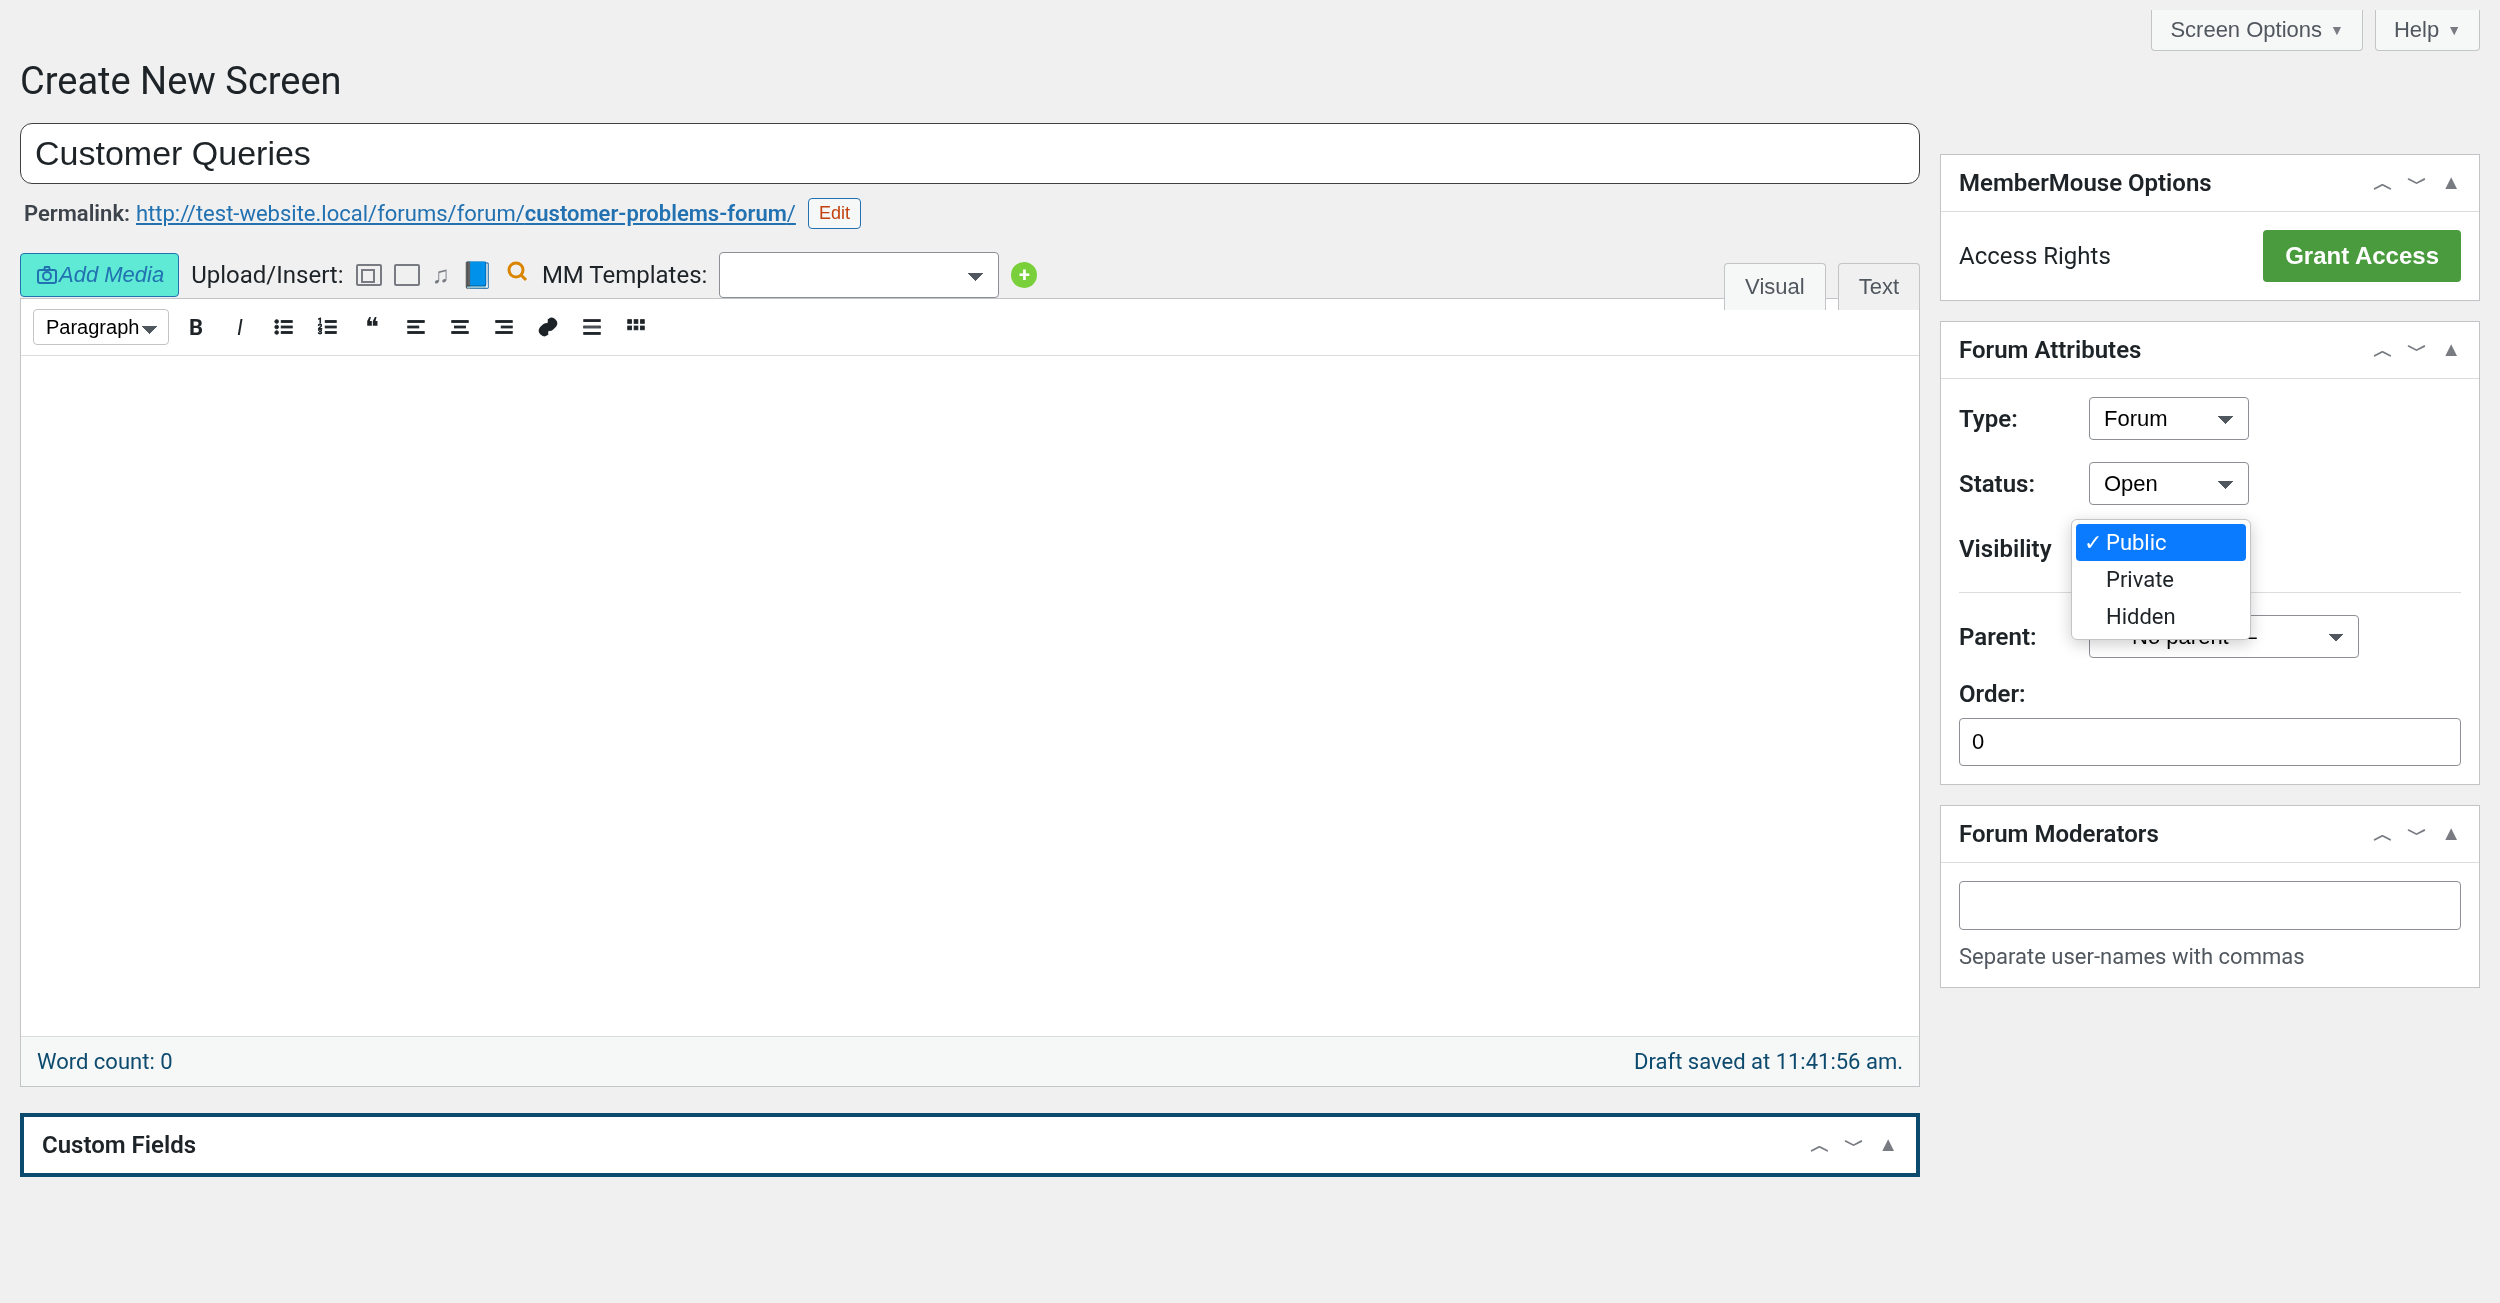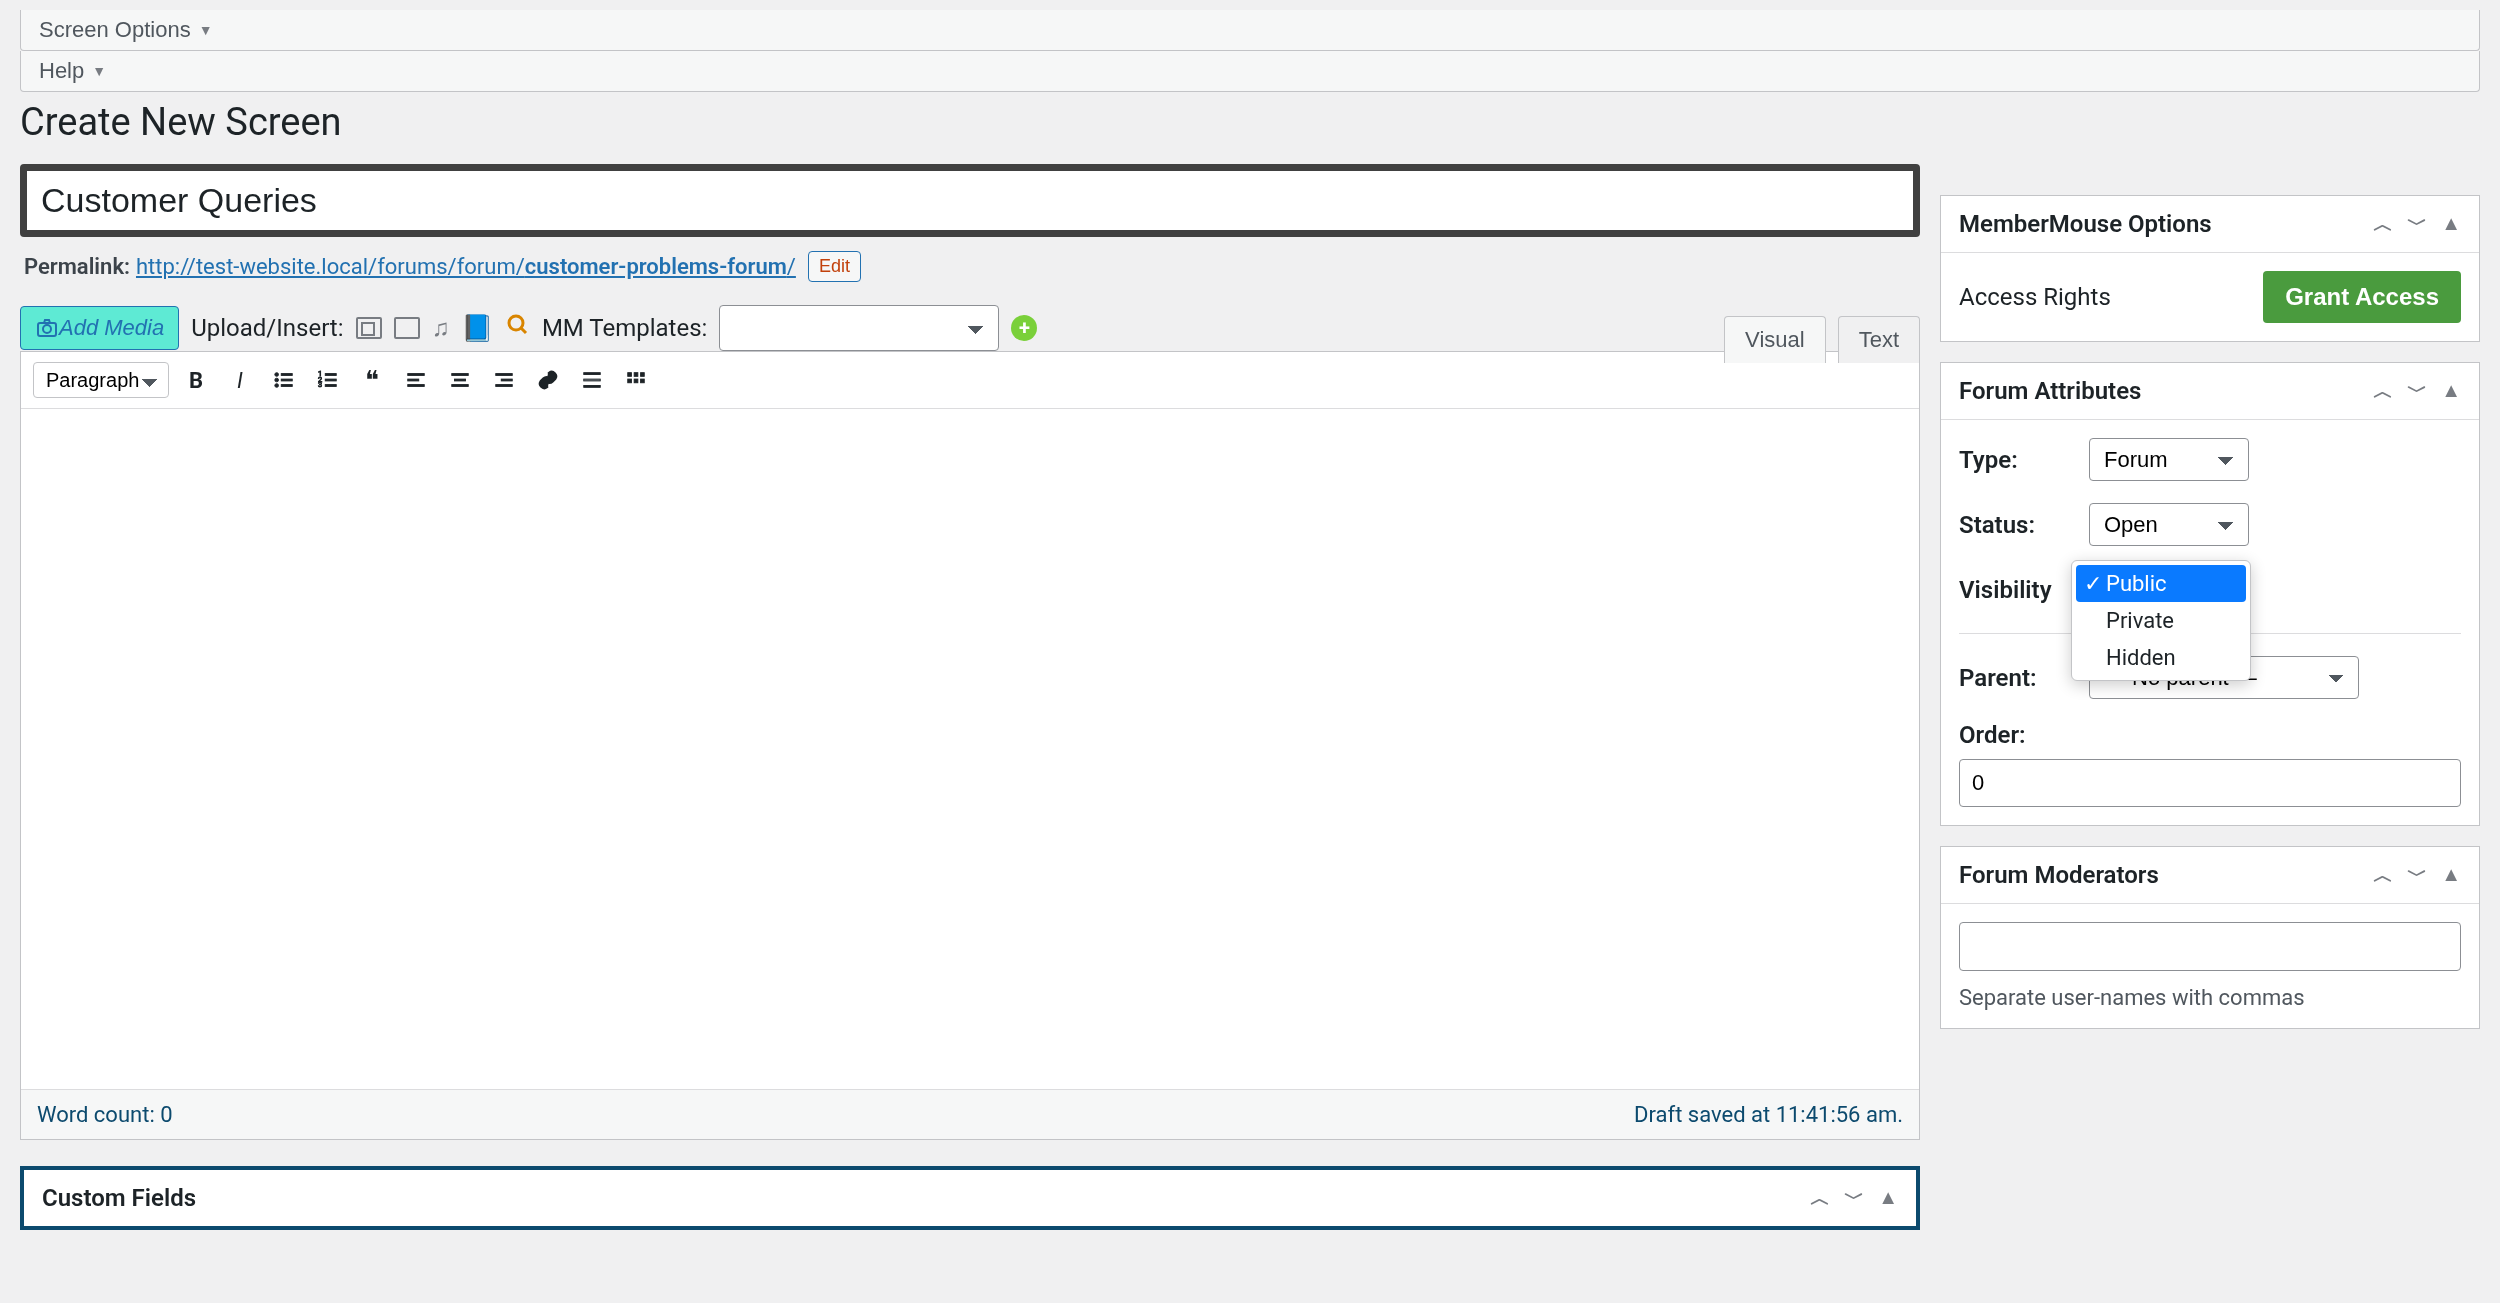--- a/index.html
+++ b/index.html
@@ -6,23 +6,22 @@
   body {
     background: #f0f0f1;
     font-family: -apple-system, BlinkMacSystemFont, "Segoe UI", Roboto, sans-serif;
     font-size: 13px;
     color: #1d2327;
     padding: 10px 20px;
   }
   .top-buttons {
     display: flex;
     justify-content: flex-end;
-    gap: 0;
+    gap: 12px;
     margin-bottom: 4px;
-    flex-direction: column;
   }
   .top-btn {
     background: #f6f7f7;
     border: 1px solid #c3c4c7;
     border-top: none;
     padding: 7px 18px;
     font-size: 22px;
     color: #50575e;
     cursor: pointer;
     display: flex;
@@ -44,22 +43,22 @@
     display: flex;
     gap: 20px;
   }
   .main-col { flex: 1; min-width: 0; }
   .side-col { width: 540px; display: flex; flex-direction: column; gap: 20px; margin-top: 31px; }
 
   .title-input {
     width: 100%;
     padding: 10px 14px;
     font-size: 34px;
-    border: 7px solid #404040;
-    border-radius: 4px;
+    border: 1px solid #404040;
+    border-radius: 12px;
     background: #fff;
     color: #1d2327;
   }
   .permalink-row {
     margin: 14px 0 22px 4px;
     font-size: 22px;
     color: #3c434a;
     display: flex;
     align-items: center;
     flex-wrap: wrap;

